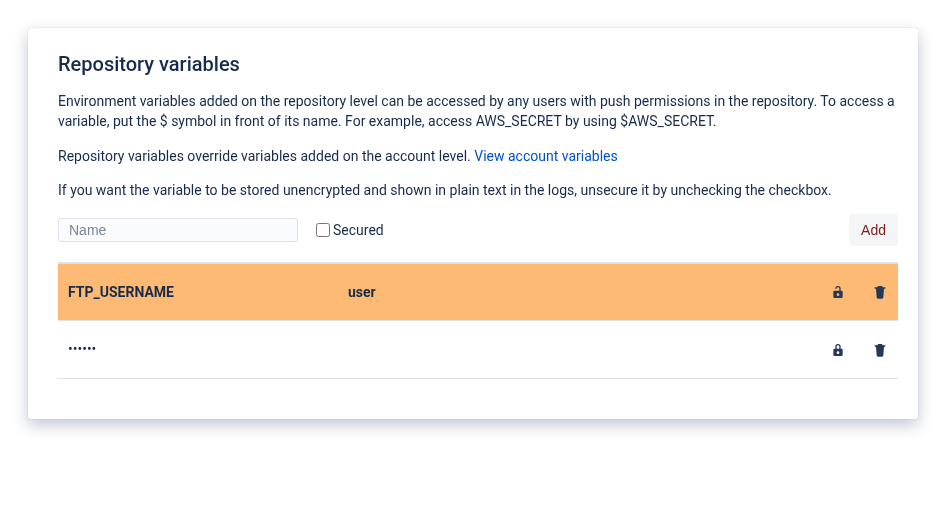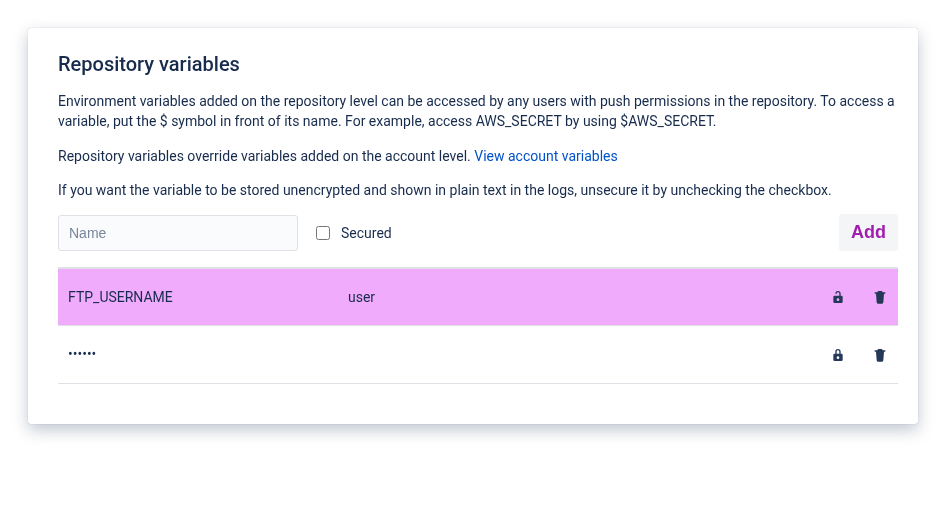--- a/index.html
+++ b/index.html
@@ -37,59 +37,57 @@
   .form-row {
     display: flex;
     align-items: center;
     gap: 10px;
     margin-top: 6px;
     padding-bottom: 16px;
     border-bottom: 2px solid #dfe1e6;
   }
   .text-input {
     flex: 0 0 240px;
-    height: 36px;
+    height: 24px;
     border: 1px solid #dfe1e6;
     border-radius: 3px;
     background: #fafbfc;
     padding: 0 10px;
     font-size: 14px;
     color: #172b4d;
     outline: none;
   }
   .text-input::placeholder { color: #7a869a; }
   .secure-wrap {
     display: flex;
     align-items: center;
-    gap: 8px;
     margin-left: 4px;
     color: #172b4d;
   }
   .secure-wrap input[type=checkbox] {
     width: 14px;
     height: 14px;
   }
   .spacer { flex: 1; }
   .add-btn {
     background: #f4f5f7;
     border: none;
     border-radius: 3px;
     padding: 8px 12px;
-    font-size: 18px;
-    color: #a21caf;
+    font-size: 14px;
+    color: #7f1d1d;
     cursor: pointer;
-    font-weight: bold;
   }
   .var-row {
     display: flex;
     align-items: center;
     padding: 18px 10px;
     border-bottom: 1px solid #dfe1e6;
   }
-  .var-row.first { background: #f0abfc; }
+  .var-row.first { background: #fdba74; font-weight: bold; }
   .var-name {
     flex: 0 0 280px;
     color: #172b4d;
   }
   .var-value {
     flex: 1;
     color: #172b4d;
   }
   .row-actions {
     display: flex;

